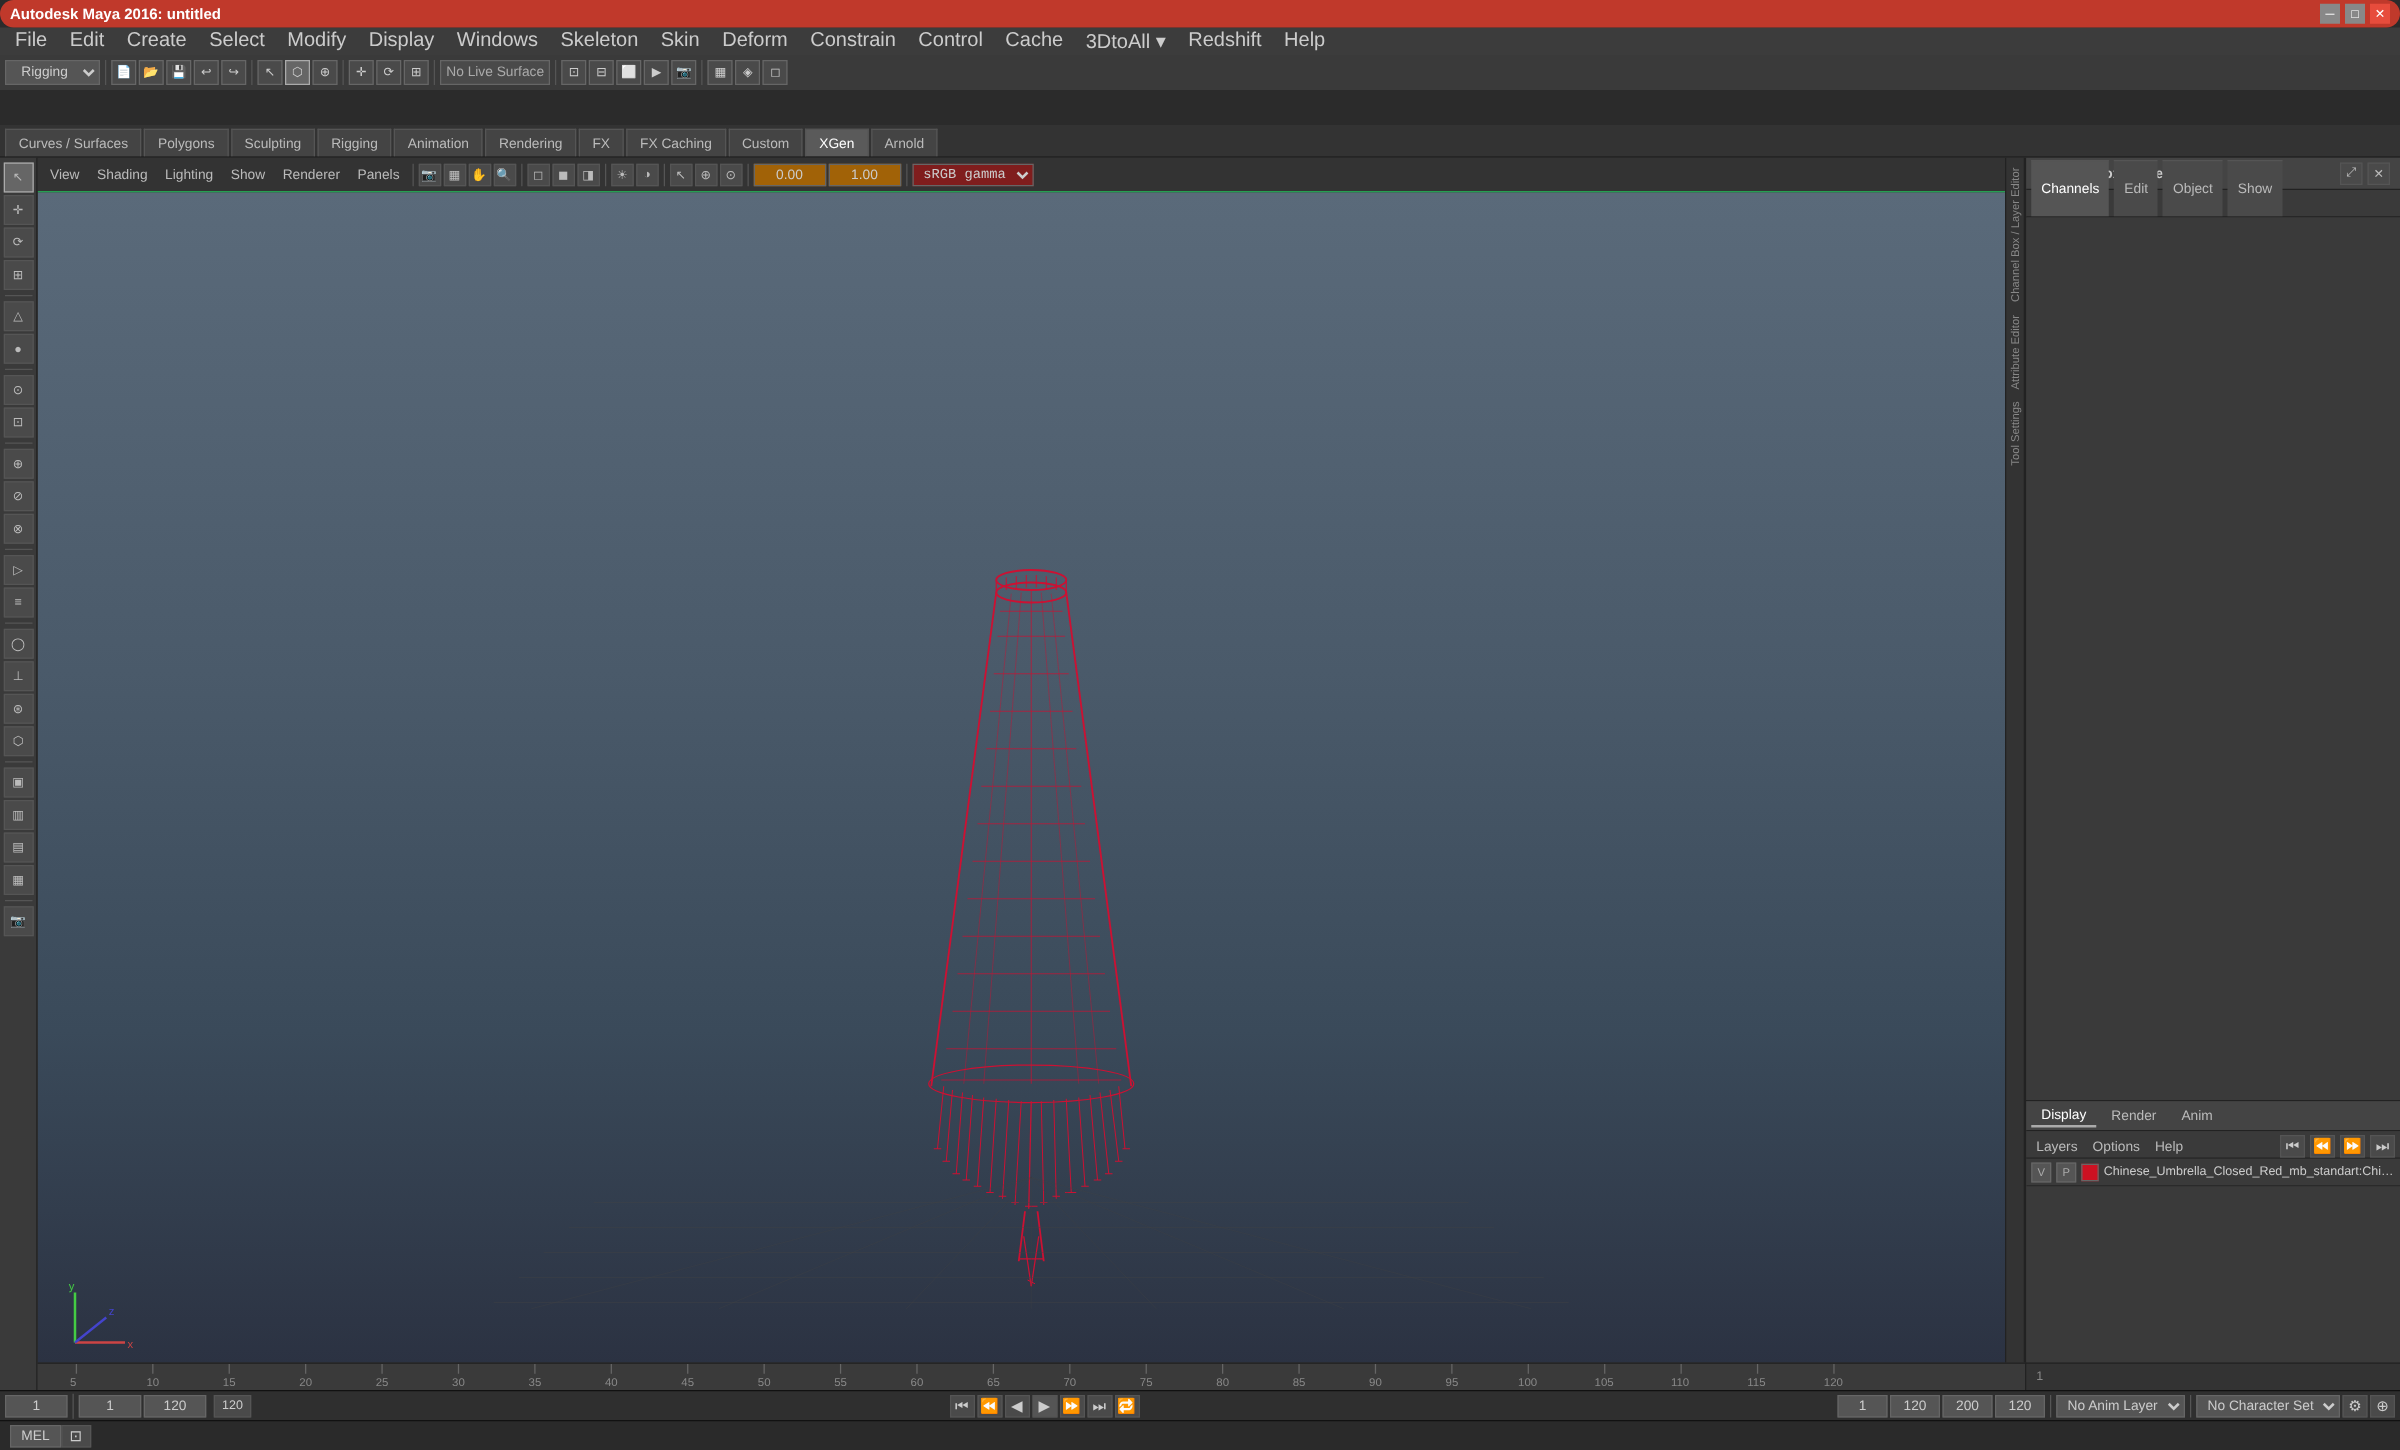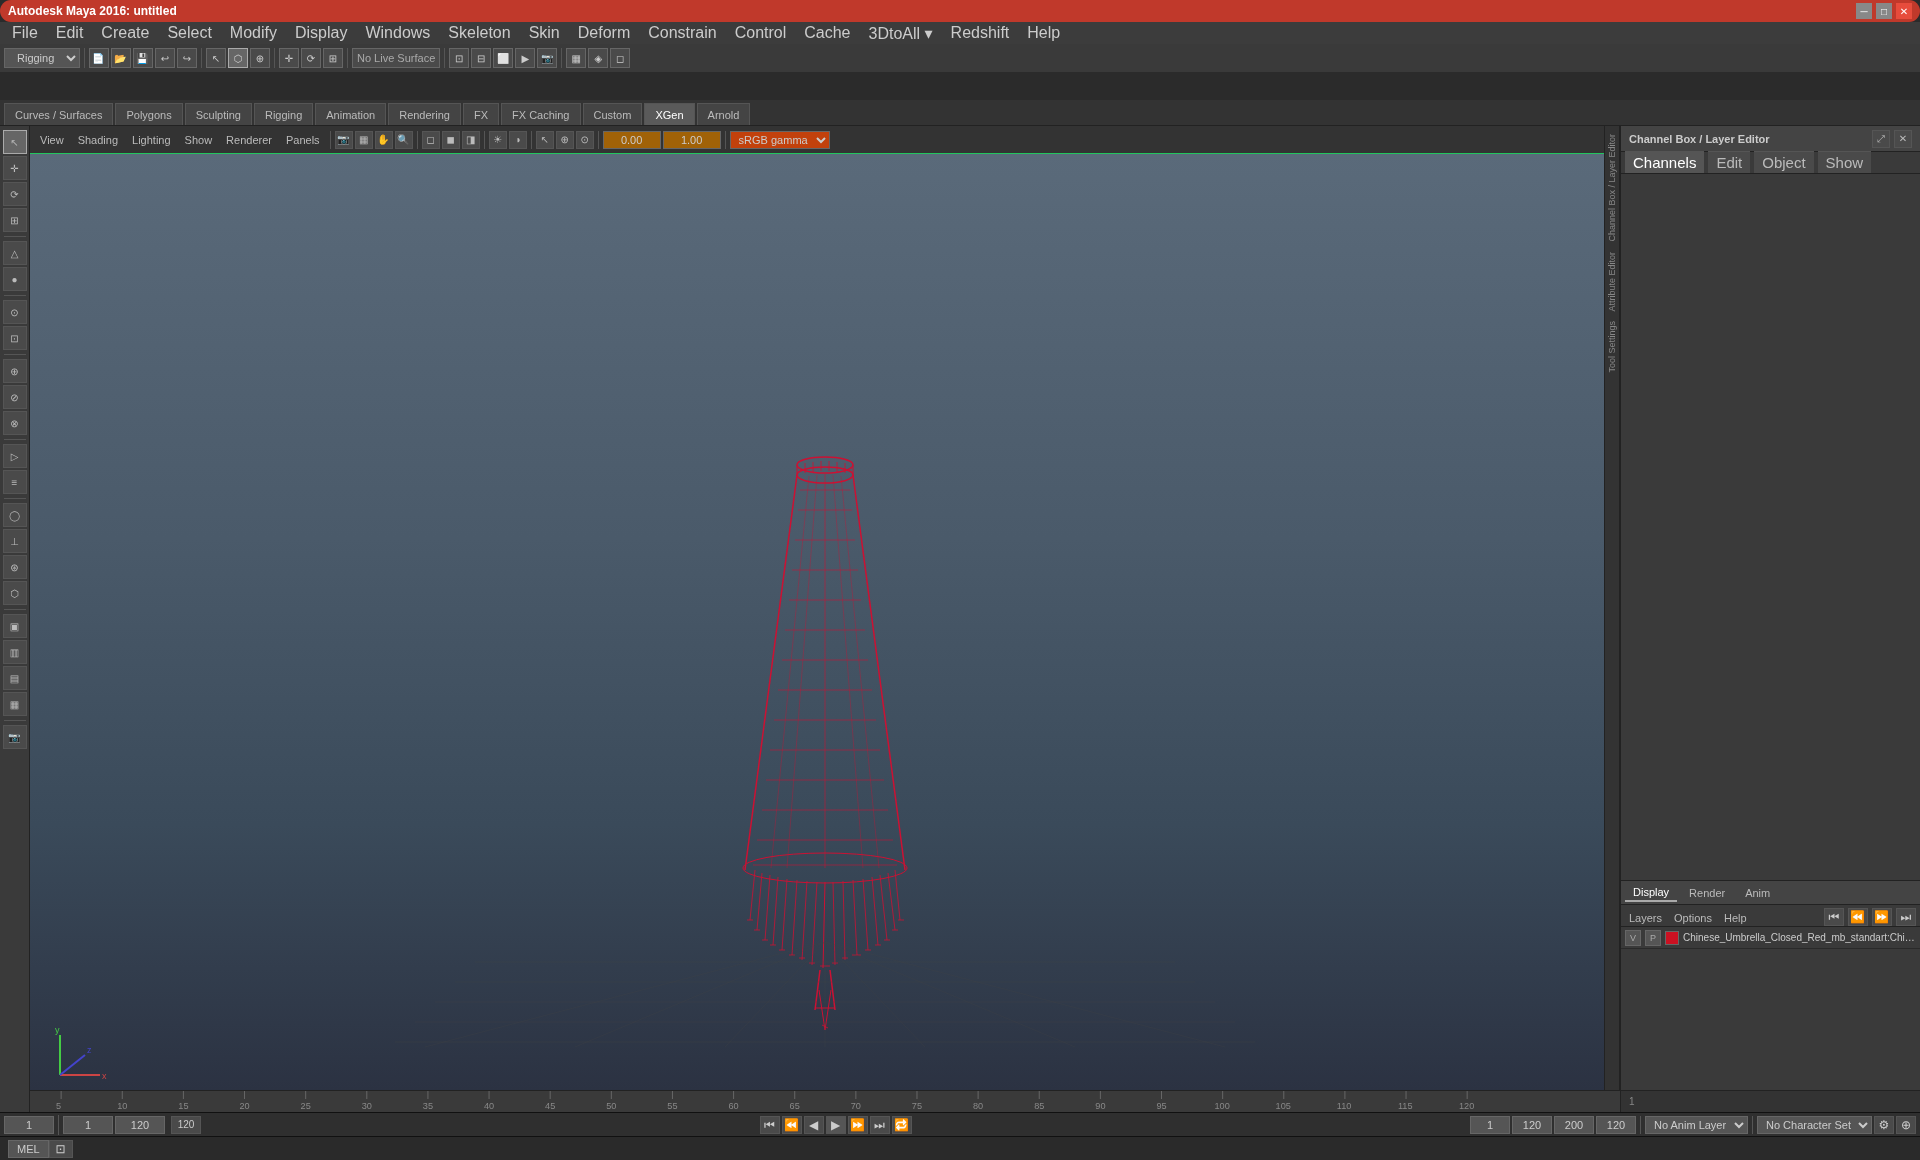--- a/index.html
+++ b/index.html
@@ -250,26 +250,27 @@
       width: 58px;
       height: 18px;
       background: #a16207;
       border: 1px solid #666;
       color: #ccc;
       font-size: 11px;
       text-align: center;
       padding: 0 2px;
     }
     .vt-dropdown {
-      background: #c2410c;
+      background: #7f1d1d;
       border: 1px solid #666;
       color: #ccc;
       font-size: 11px;
       height: 18px;
       padding: 0 4px;
+      font-family: Liberation Mono, monospace;
     }
 
     
     #viewport-canvas {
       position: absolute;
       top: 28px;
       left: 0;
       right: 0;
       bottom: 0;
       background: linear-gradient(180deg, #5a6a7a 0%, #4a5a6a 40%, #3a4a5a 70%, #2a3040 100%);
@@ -325,23 +326,23 @@
     #channel-box-tabs {
       display: flex;
       height: 22px;
       background: #3a3a3a;
       padding: 0 4px;
       gap: 4px;
       align-items: flex-end;
       border-bottom: 1px solid #222;
     }
     .cb-tab {
-      padding: 2px 8px;
+      padding: 16px 8px;
       color: #bbb;
-      font-size: 15px;
+      font-size: 11px;
       cursor: pointer;
       background: #4a4a4a;
       border-top: 1px solid #555;
     }
     .cb-tab.active {
       background: #555;
       color: #fff;
     }
     #channel-box-content {
       flex: 1;

